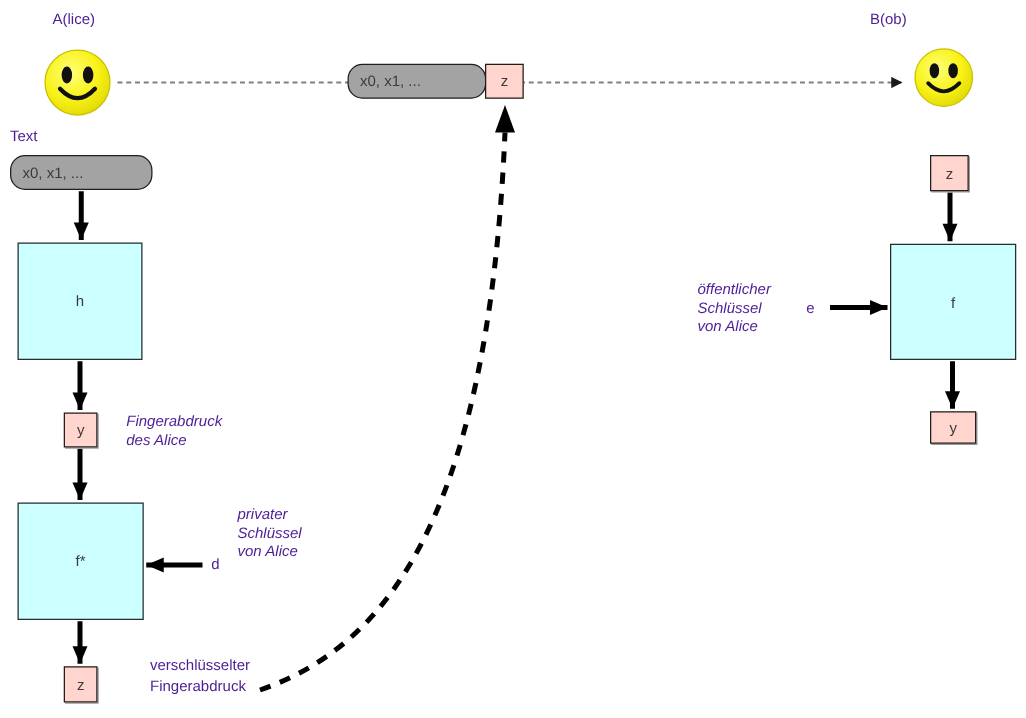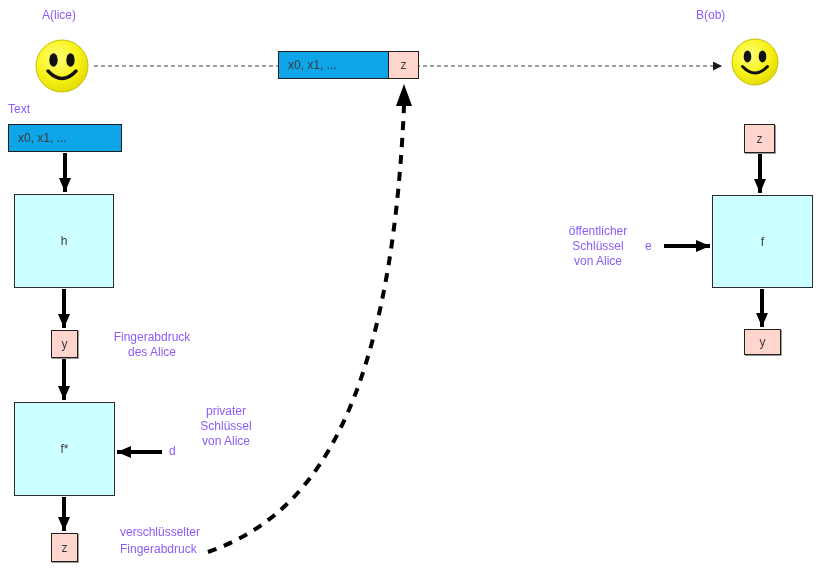--- a/index.html
+++ b/index.html
@@ -1,27 +1,27 @@
 <!DOCTYPE html>
 <html><head>
 <meta charset="utf-8">
 <style>
   html,body{margin:0;padding:0;background:#ffffff;}
   #canvas{
     position:relative;width:821px;height:574px;background:#ffffff;overflow:hidden;
     font-family:"Liberation Sans","DejaVu Sans",sans-serif;color:#3b3b3b;font-size:12px;
   }
   .abs{position:absolute;}
-  .lbl{white-space:nowrap;color:#8b5cf6;}
-  .lbl-center{text-align:center;line-height:15px;}
+  .lbl{white-space:nowrap;color:#4c1d95;}
+  .lbl-center{line-height:15px;font-style:italic;}
   .box{
     position:absolute;border:1px solid #1f1f1f;box-sizing:border-box;
     display:flex;align-items:center;justify-content:center;color:#3b3b3b;
   }
-  .yellow{background:#0ea5e9;}
+  .yellow{background:#a3a3a3;border-radius:12px;}
   .pink{background:#ffd5ce;box-shadow:1px 1px 0 #9a9a9a;}
   .cyan{background:#ccffff;border-color:#2b2b2b;}
   .msg-yellow{justify-content:flex-start;padding-left:9px;}
   #connectors{position:absolute;left:0;top:0;z-index:0;}
   .overlay{z-index:2;}
 </style>
 </head>
 <body>
 
 <div id="canvas">

